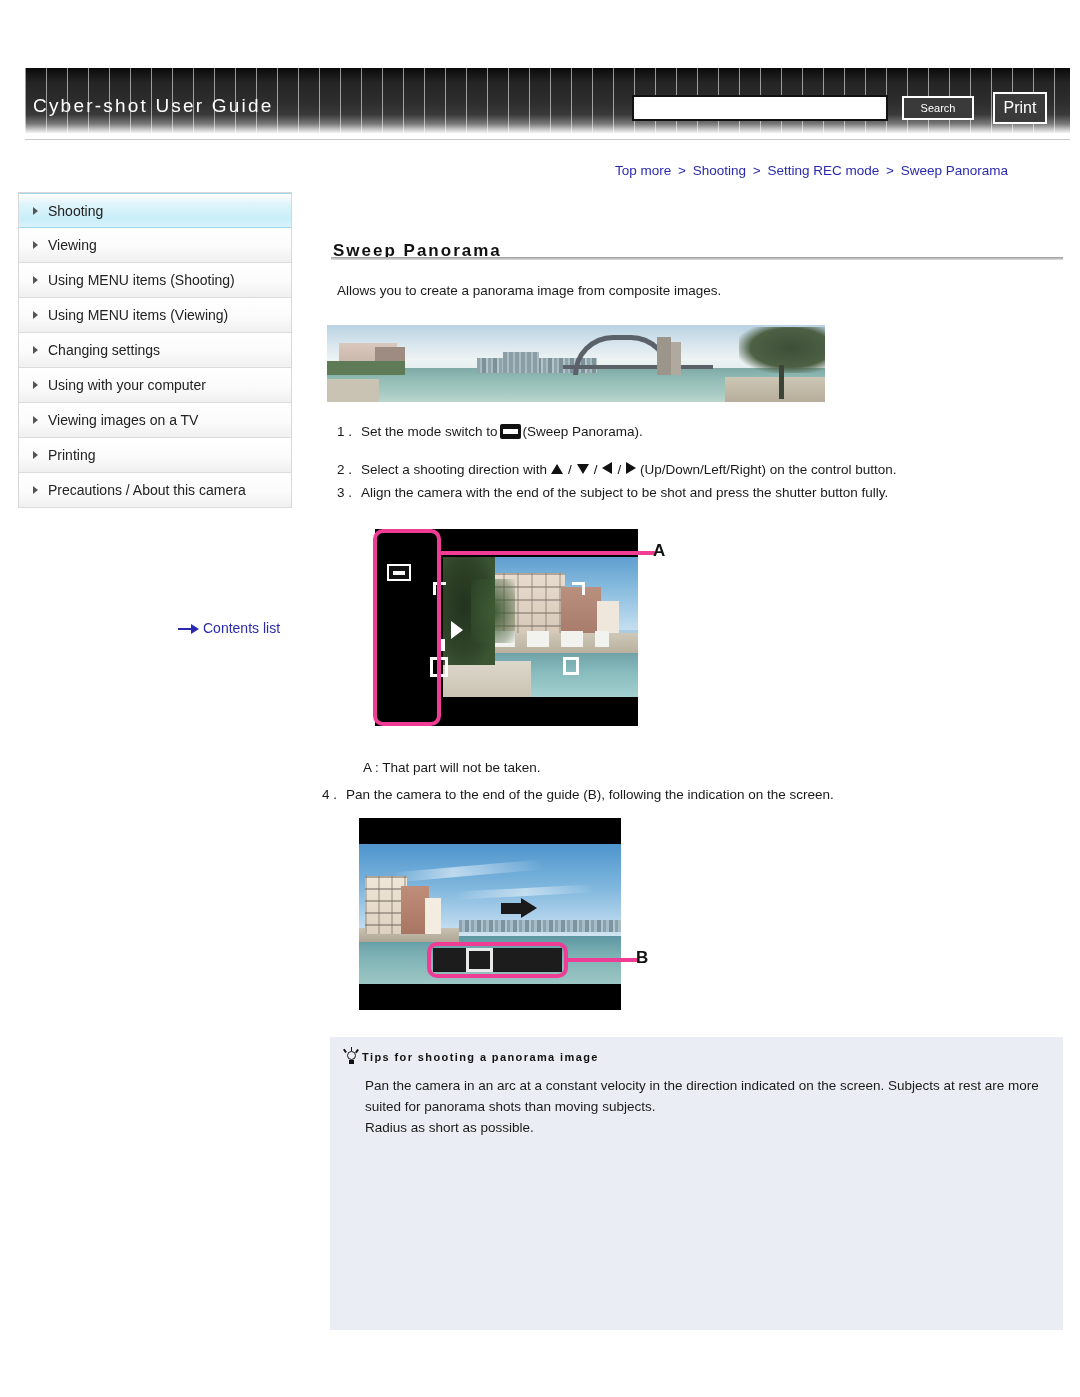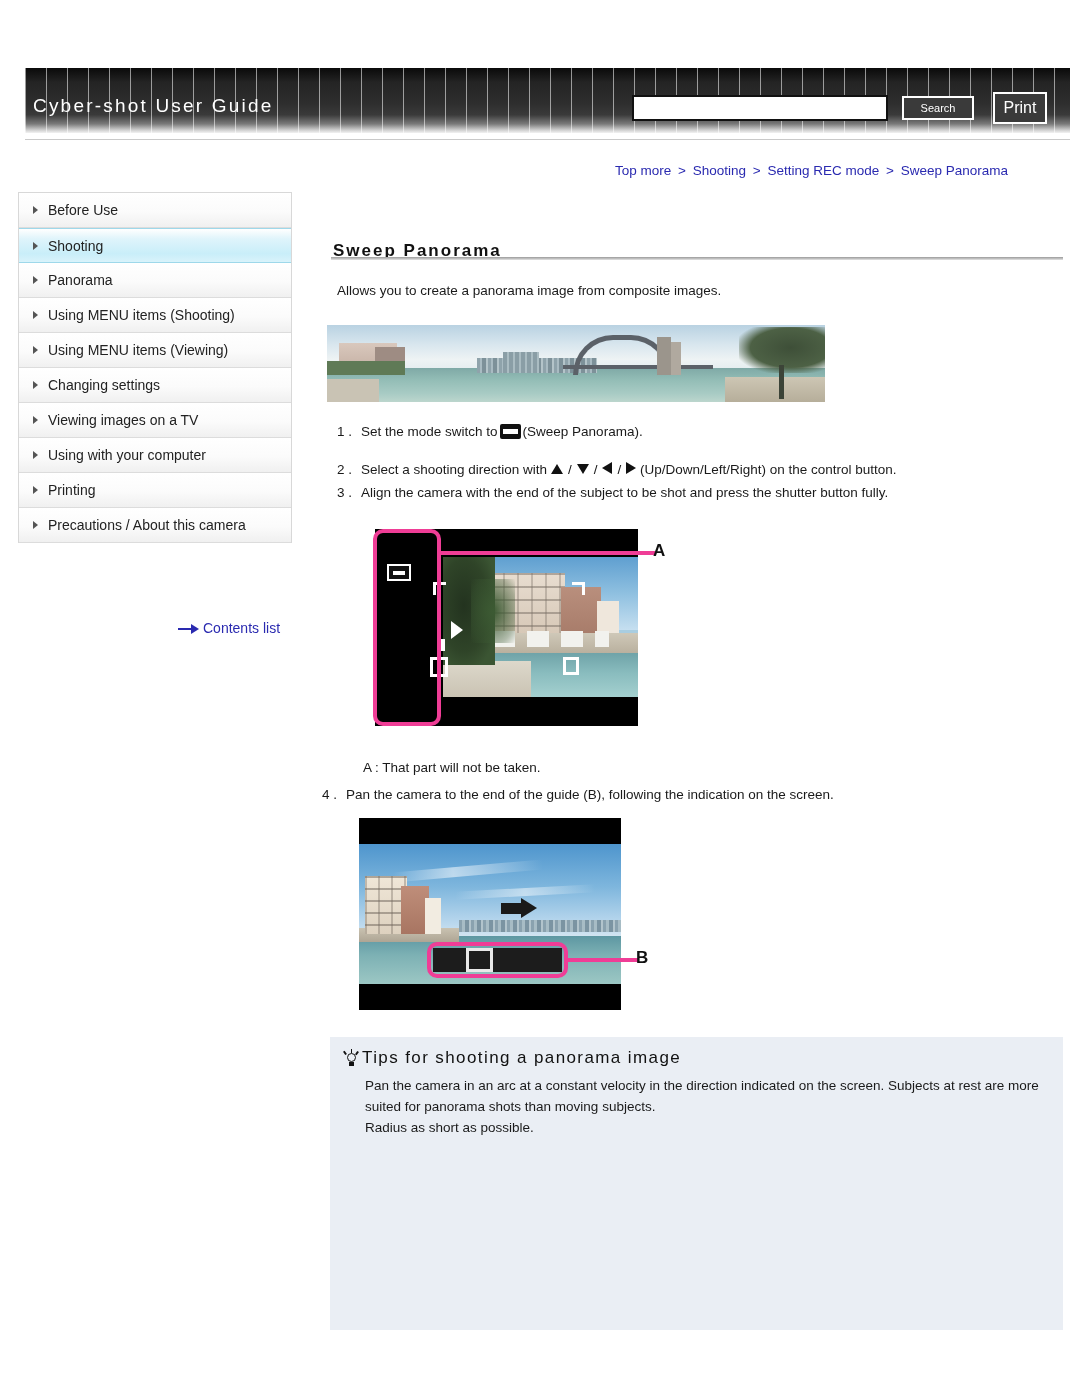--- a/index.html
+++ b/index.html
@@ -520,24 +520,25 @@
     position: absolute;
     left: 330px;
     top: 1037px;
     width: 733px;
     height: 293px;
     background: #eaeef4;
   }
   #tips-heading {
     position: absolute;
     left: 14px; top: 11px;
-    font-size: 17px;
+    font-size: 11px;
     letter-spacing: 1.4px;
     color: #111111;
     white-space: nowrap;
+    font-weight: bold;
   }
   .bulb-icon {
     display: inline-block;
     position: relative;
     width: 14px; height: 16px;
     vertical-align: -3px;
     margin-right: 4px;
   }
   .bulb-icon .glass {
     position: absolute; left: 3px; top: 3px;
@@ -578,51 +579,47 @@
   <span class="crumb">Top more</span>
   <span class="sep">&gt;</span>
   <span class="crumb">Shooting</span>
   <span class="sep">&gt;</span>
   <span class="crumb">Setting REC mode</span>
   <span class="sep">&gt;</span>
   <span class="crumb">Sweep Panorama</span>
 </div>
 
 <nav id="sidebar">
+  <div class="nav-item active">
+    <span class="bullet"></span>
+    <span>Shooting</span>
+  </div>
   <div class="nav-item">
     <span class="bullet"></span>
-    <span>Before Use</span>
-  </div>
-  <div class="nav-item active">
-    <span class="bullet"></span>
-    <span>Shooting</span>
+    <span>Viewing</span>
   </div>
   <div class="nav-item">
     <span class="bullet"></span>
-    <span>Panorama</span>
+    <span>Using MENU items (Shooting)</span>
   </div>
   <div class="nav-item">
     <span class="bullet"></span>
-    <span>Using MENU items (Shooting)</span>
+    <span>Using MENU items (Viewing)</span>
   </div>
   <div class="nav-item">
     <span class="bullet"></span>
-    <span>Using MENU items (Viewing)</span>
+    <span>Changing settings</span>
   </div>
   <div class="nav-item">
     <span class="bullet"></span>
-    <span>Changing settings</span>
+    <span>Using with your computer</span>
   </div>
   <div class="nav-item">
     <span class="bullet"></span>
     <span>Viewing images on a TV</span>
-  </div>
-  <div class="nav-item">
-    <span class="bullet"></span>
-    <span>Using with your computer</span>
   </div>
   <div class="nav-item">
     <span class="bullet"></span>
     <span>Printing</span>
   </div>
   <div class="nav-item">
     <span class="bullet"></span>
     <span>Precautions / About this camera</span>
   </div>
 </nav>

